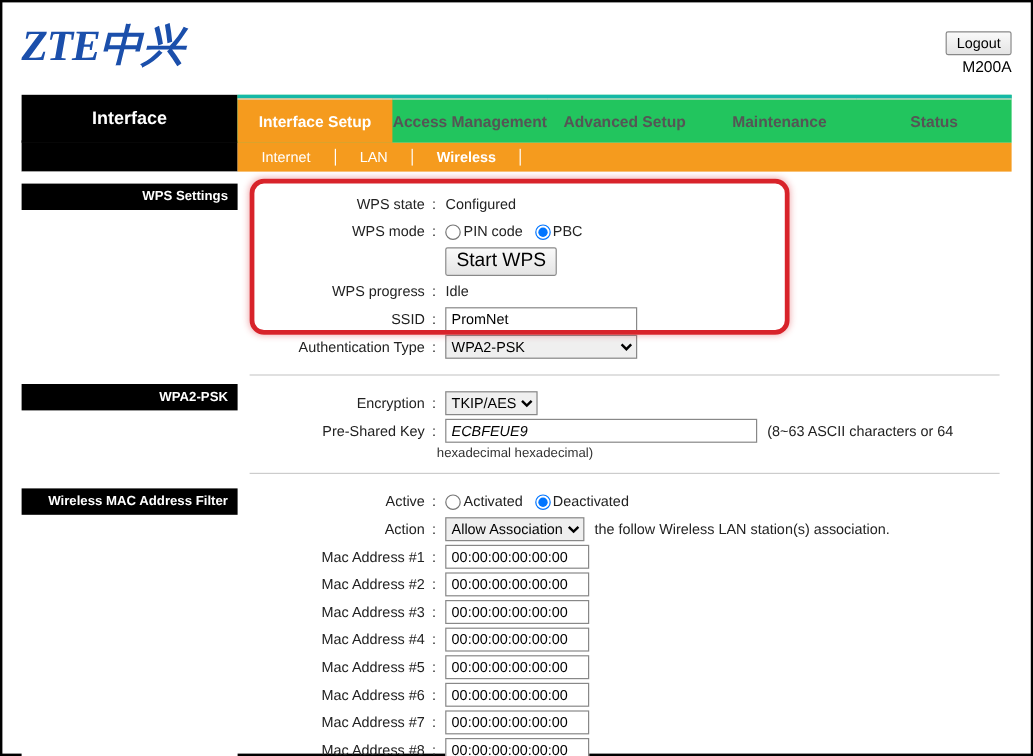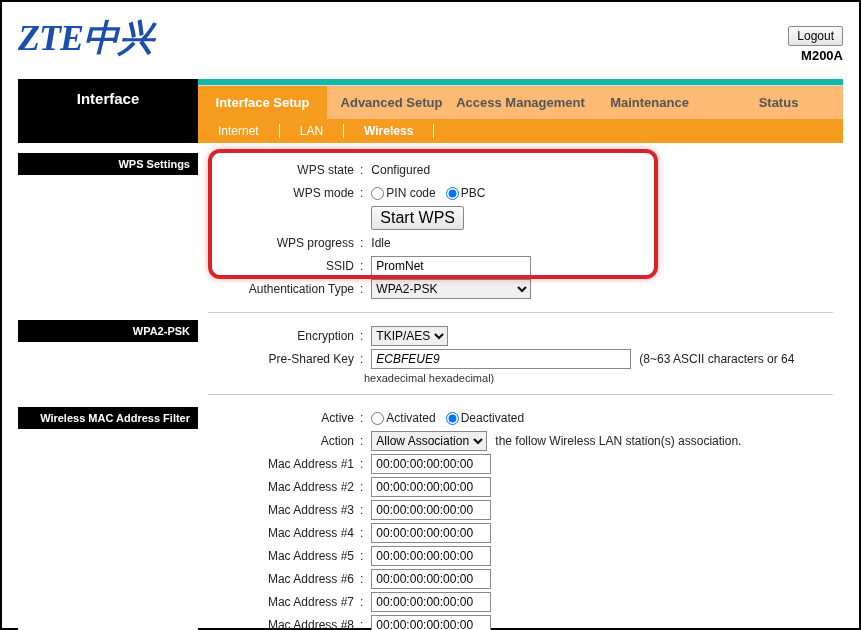--- a/index.html
+++ b/index.html
@@ -2,24 +2,24 @@
 <html><head>
 <meta charset="utf-8">
 <style>
 * { box-sizing: border-box; margin: 0; padding: 0; }
 body { font-family: Arial, sans-serif; font-size: 12px; background: #fff; }
 .wrapper { width: 861px; height: 630px; border: 2px solid #000; padding: 12px 16px; }
 .header { display: flex; justify-content: space-between; align-items: flex-end; margin-bottom: 16px; }
 .logo { font-family: Liberation Serif, serif; font-weight: bold; font-size: 36px; color: #1B4FAB; font-style: italic; letter-spacing: -1px; }
 .header-right { text-align: right; }
 .logout-btn { font-size: 12px; border: 1px solid #888; background: linear-gradient(#fafafa,#e4e4e4); padding: 2px 8px; cursor: pointer; border-radius: 2px; }
-.model { font-weight: bold; font-size: 13px; margin-top: 2px; }
+.model { font-weight: normal; font-size: 13px; margin-top: 2px; }
 .nav-row { display: flex; height: 40px; }
 .nav-title { width: 180px; background: #000; color: #fff; font-weight: bold; font-size: 15px; display: flex; align-items: center; justify-content: center; border-bottom: 2px solid #000; }
-.nav-tabs { flex: 1; display: flex; background: #fdba74; border-top: 6px solid #14b8a6; justify-content: flex-end; }
+.nav-tabs { flex: 1; display: flex; background: #22c55e; border-top: 3px solid #14b8a6; justify-content: flex-end; }
 .nav-tab { flex: 1; display: flex; align-items: center; justify-content: center; font-weight: bold; font-size: 13px; color: #555; cursor: pointer; border-top: 1px solid #ddd; }
 .nav-tab.active { background: #F59B1E; color: #fff; }
 .subnav-row { display: flex; height: 24px; }
 .subnav-spacer { width: 180px; background: #000; }
 .subnav { flex: 1; background: #F59B1E; display: flex; align-items: center; }
 .subnav-item { color: #fff; padding: 0 20px; font-size: 12px; cursor: pointer; border-right: 1px solid #fff; line-height: 14px; }
 .subnav-item.active { font-weight: bold; }
 .content { display: flex; }
 .sidebar { width: 180px; background: #fff; }
 .section-head { background: #000; color: #fff; font-weight: bold; font-size: 11px; text-align: right; padding: 5px 8px; margin-top: 10px; }
@@ -50,22 +50,22 @@
   <div class="header-right">
     <button class="logout-btn">Logout</button>
     <div class="model">M200A</div>
   </div>
 </div>
 
 <div class="nav-row">
   <div class="nav-title">Interface</div>
   <div class="nav-tabs">
     <div class="nav-tab active" style="white-space:pre-line;text-align:center;">Interface Setup</div>
+    <div class="nav-tab" style="white-space:pre-line;text-align:center;">Access Management</div>
     <div class="nav-tab" style="white-space:pre-line;text-align:center;">Advanced Setup</div>
-    <div class="nav-tab" style="white-space:pre-line;text-align:center;">Access Management</div>
     <div class="nav-tab">Maintenance</div>
     <div class="nav-tab">Status</div>
   </div>
 </div>
 <div class="subnav-row">
   <div class="subnav-spacer"></div>
   <div class="subnav">
     <span class="subnav-item">Internet</span>
     <span class="subnav-item">LAN</span>
     <span class="subnav-item active">Wireless</span>

